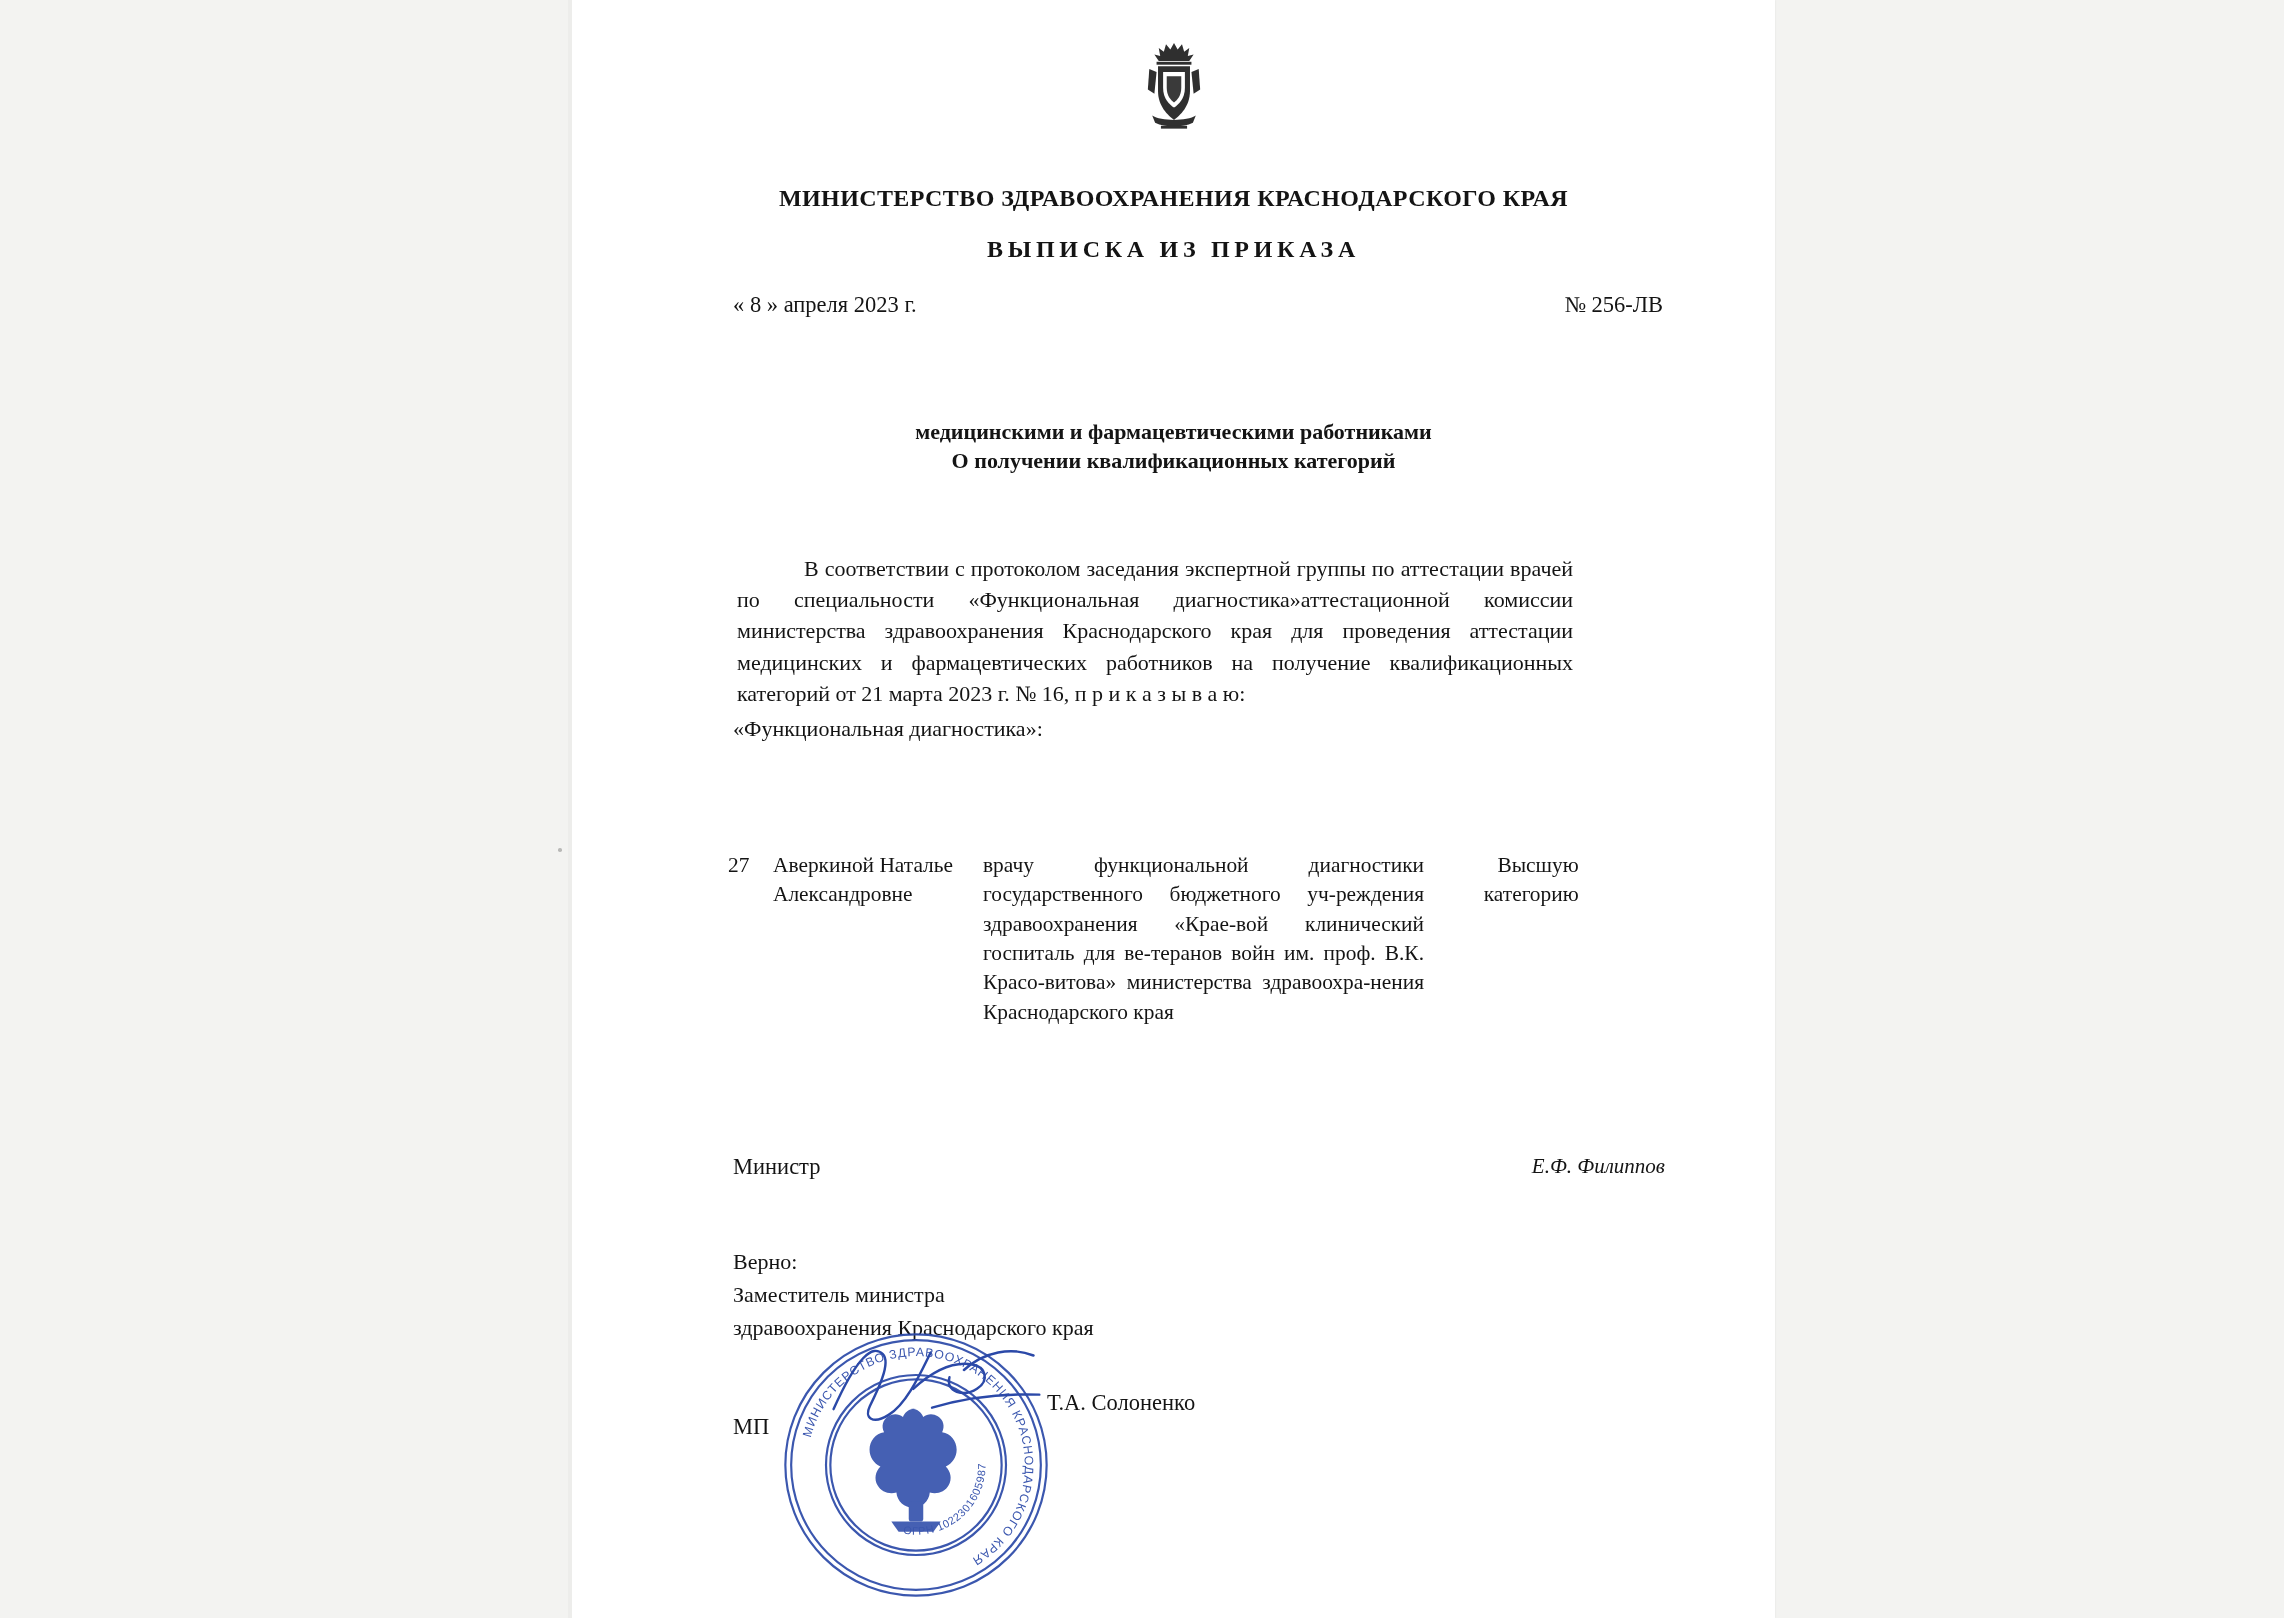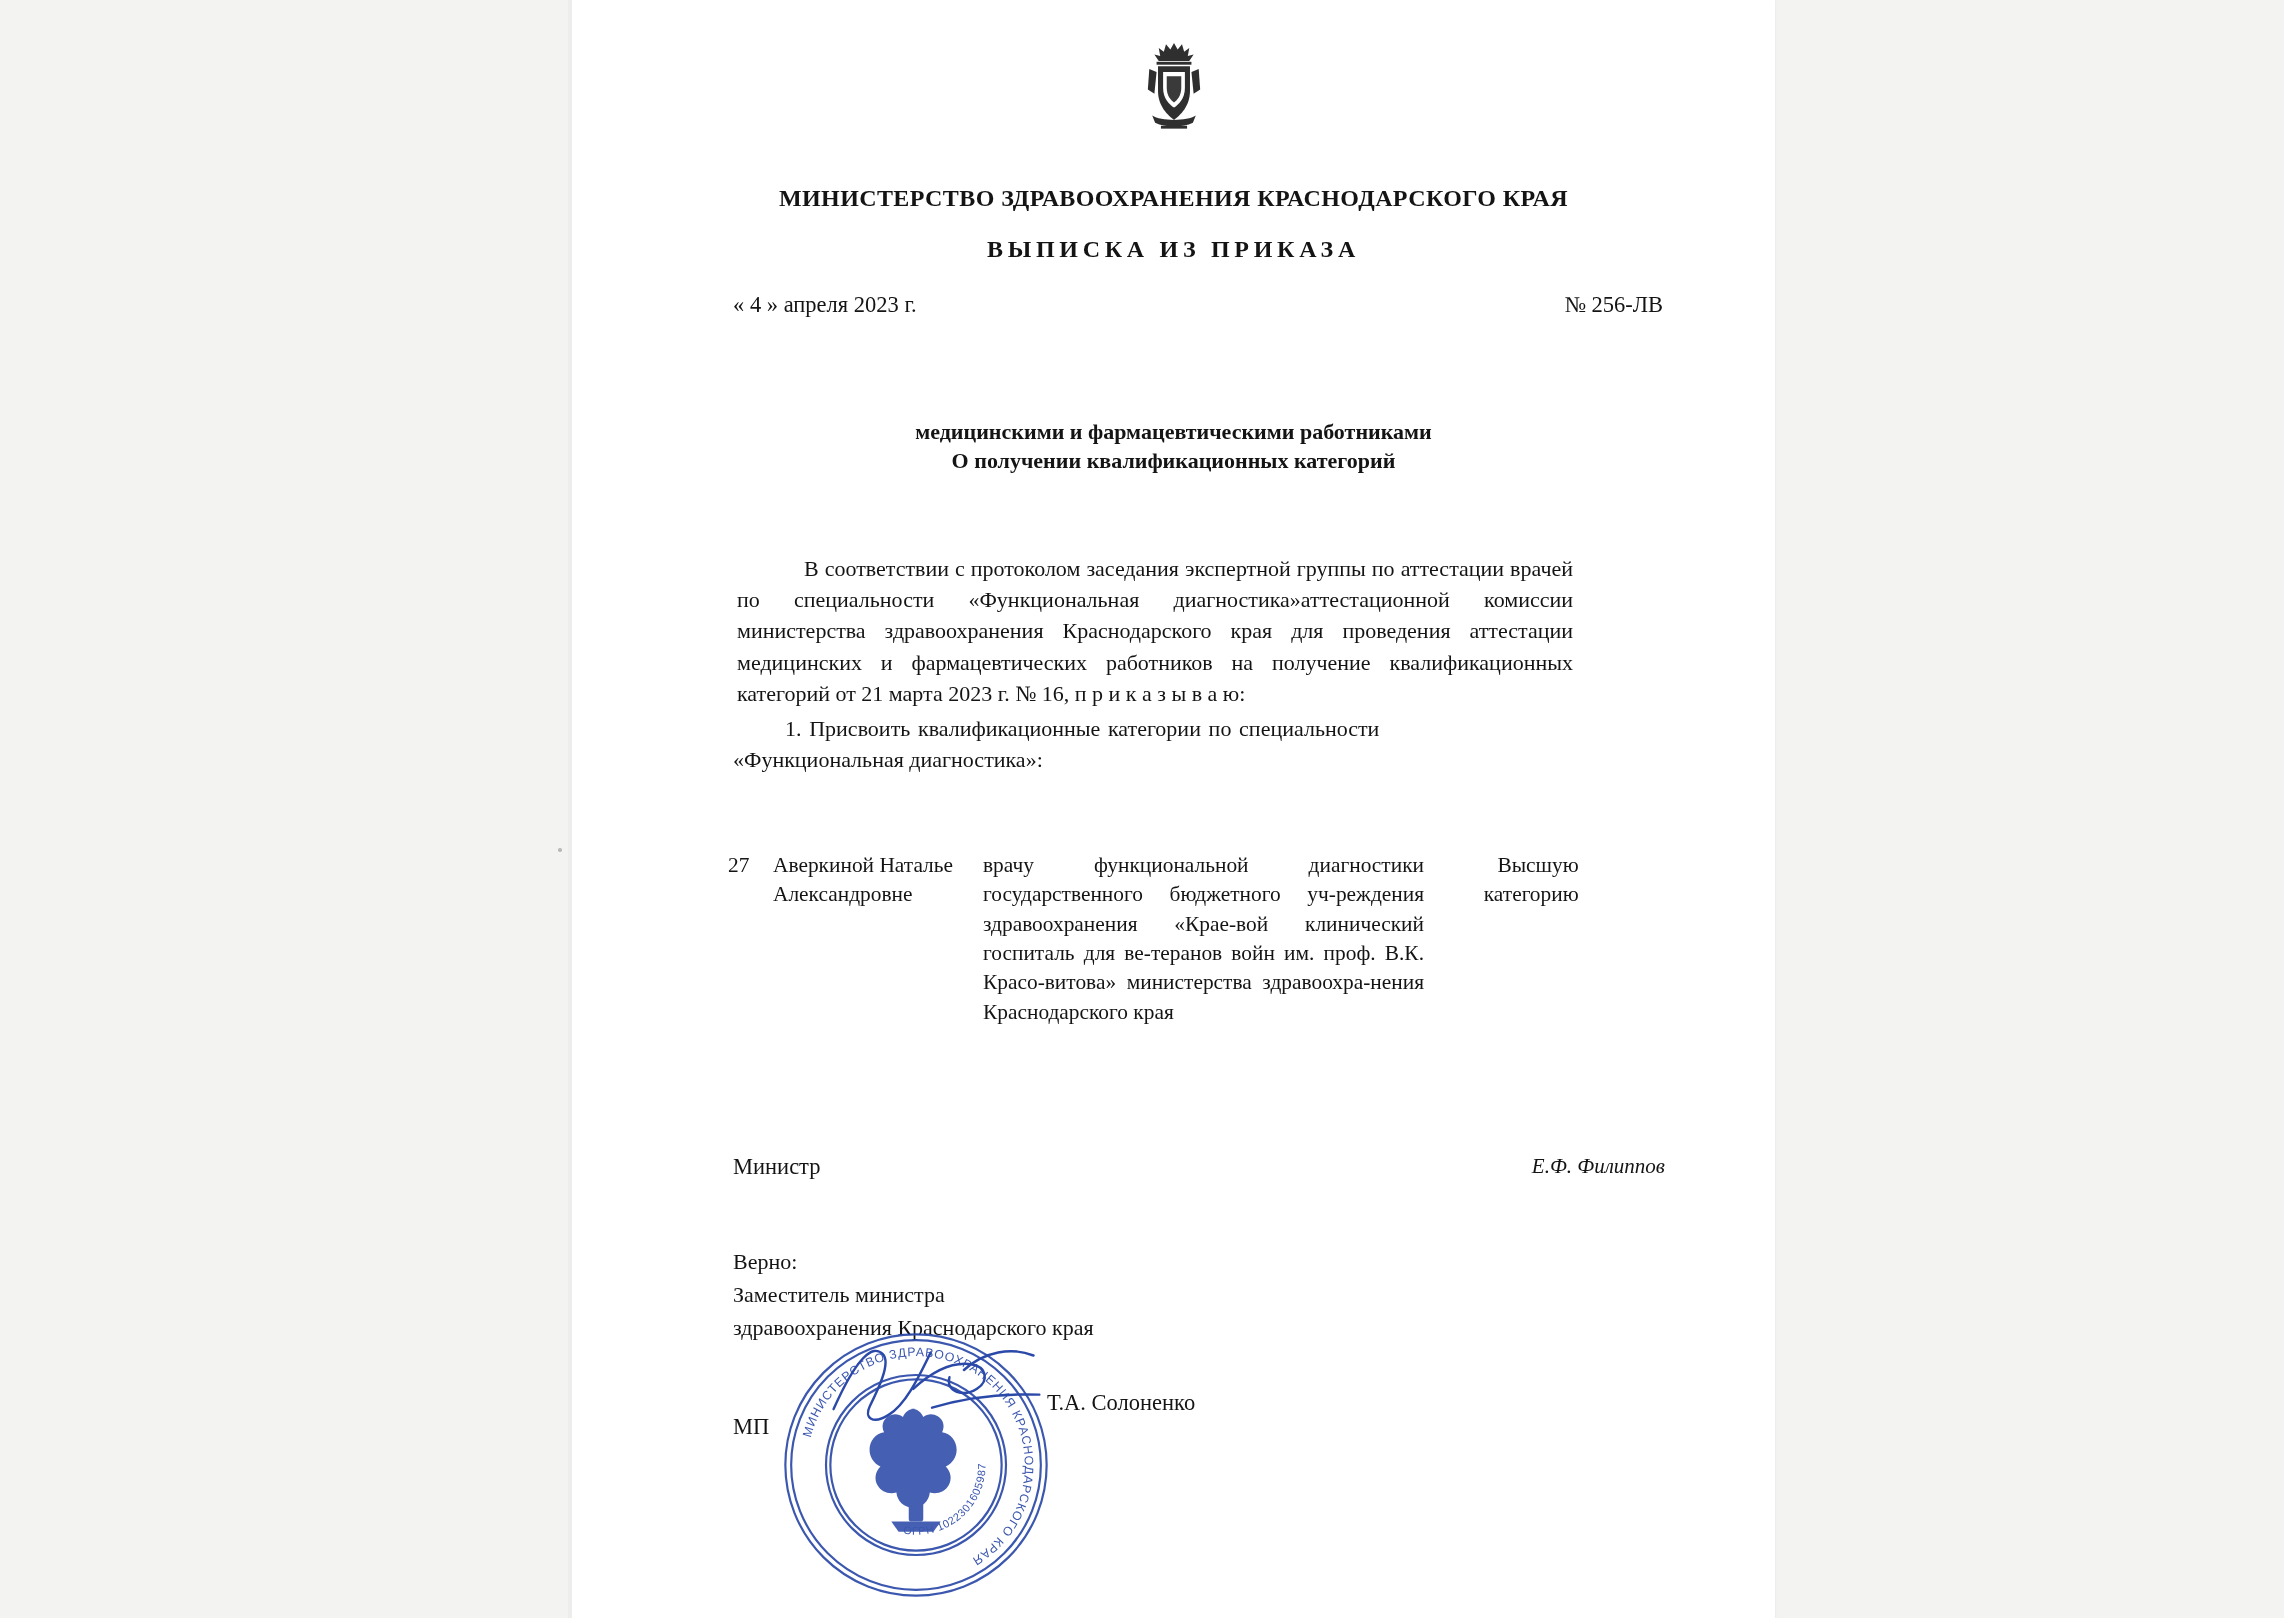--- a/index.html
+++ b/index.html
@@ -275,31 +275,30 @@
 
           <path d="M18 104 c12 8 48 8 60 0 l-4 10 c-14 7-38 7-52 0z"></path>
           <path d="M30 118 h36 v4 h-36z"></path>
         </g>
       </svg>
     </div>
 
     <div class="ministry-title">МИНИСТЕРСТВО  ЗДРАВООХРАНЕНИЯ КРАСНОДАРСКОГО  КРАЯ</div>
     <div class="doc-kind">ВЫПИСКА ИЗ ПРИКАЗА</div>
 
-    <div class="date-line">« 4 » апреля  2023 г.</div>
+    <div class="date-line">« 8 » апреля  2023 г.</div>
     <div class="number-line">№  256-ЛВ</div>
 
     <div class="subject">
       <div>медицинскими и фармацевтическими работниками</div>
       <div>О получении квалификационных категорий</div>
     </div>
 
     <div class="body-block">
       <p class="para-justified">В соответствии с протоколом заседания экспертной группы по аттестации врачей по специальности «Функциональная диагностика»аттестационной комиссии министерства здравоохранения Краснодарского края для проведения аттестации медицинских и фармацевтических работников на получение квалификационных категорий от 21 марта 2023 г. № 16, п р и к а з ы в а ю:</p>
-      <p class="para-item">1. Присвоить  квалификационные  категории  по специальности</p>
       <p class="para-item2">«Функциональная диагностика»:</p>
     </div>
 
     <div class="record">
       <div class="record-row">
         <div class="rec-num">27</div>
         <div class="rec-name">Аверкиной Наталье Александровне</div>
         <div class="rec-org">врачу функциональной диагностики государственного бюджетного уч-реждения  здравоохранения «Крае-вой клинический госпиталь для ве-теранов войн  им. проф. В.К. Красо-витова» министерства здравоохра-нения  Краснодарского  края</div>
         <div class="rec-cat">Высшую категорию</div>
       </div>

